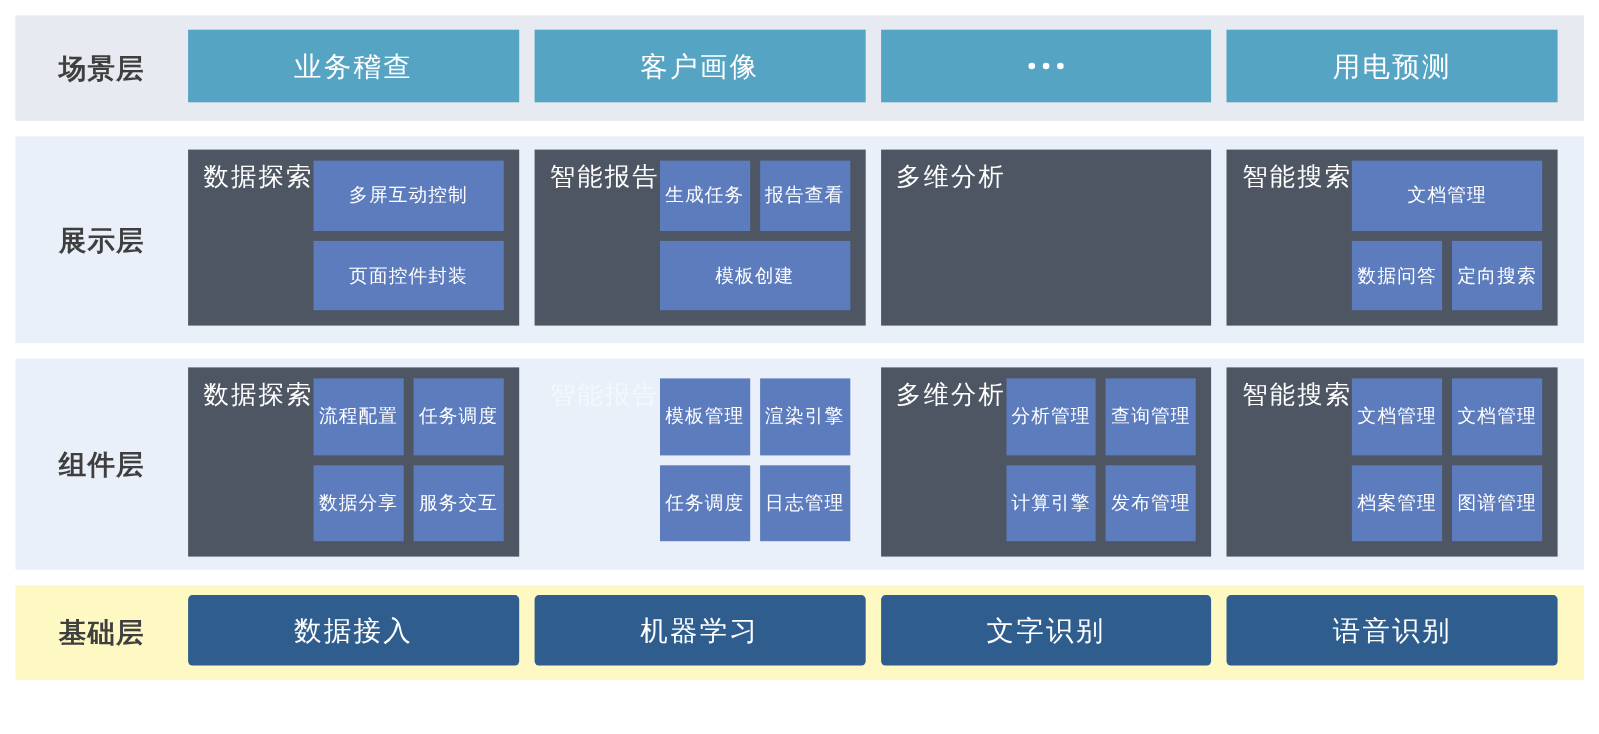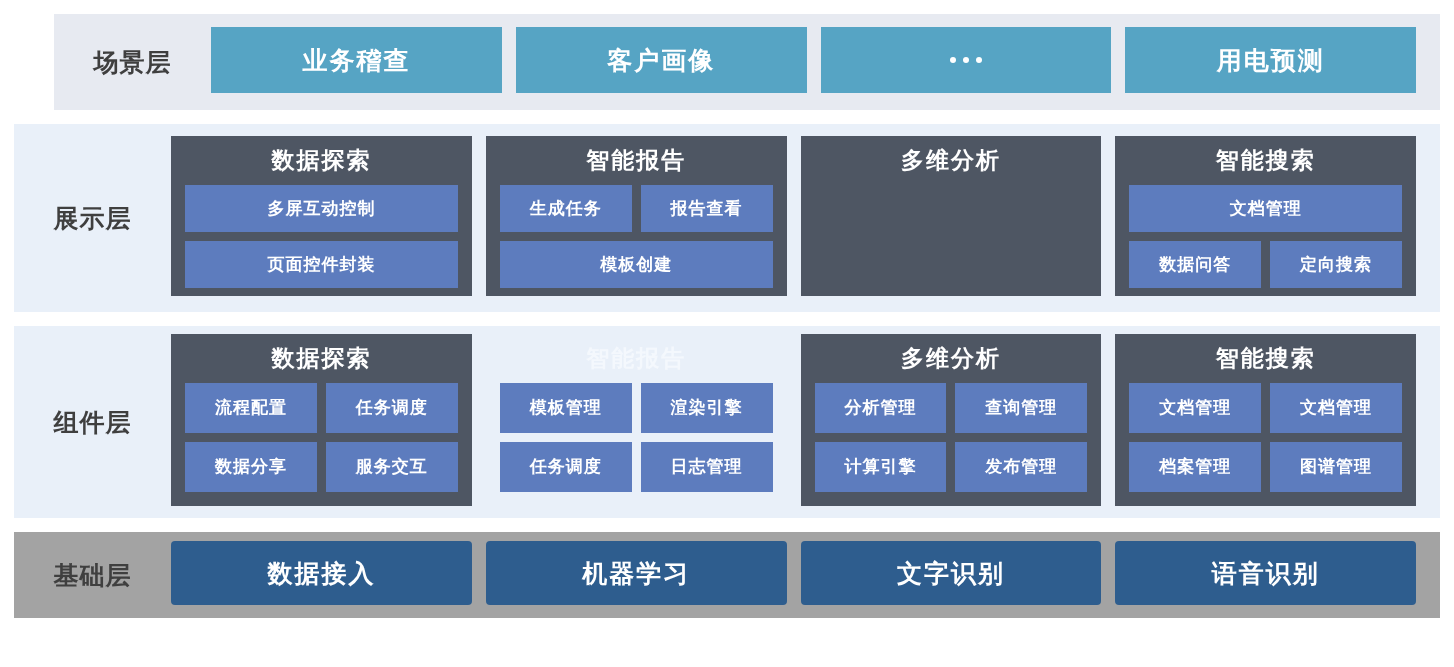--- a/index.html
+++ b/index.html
@@ -25,45 +25,44 @@
     flex-direction: column;
     gap: 14px;
   }
 
   
   .layer {
     display: flex;
     align-items: stretch;
     box-sizing: border-box;
   }
-  .layer-scene     { background: #e7eaf1; height: 96px; margin-left: 40px; }
+  .layer-scene     { background: #e7eaf1; height: 96px; }
   .layer-present   { background: #e9f0f9; height: 188px; }
   .layer-component { background: #e9f0f9; height: 192px; }
-  .layer-base      { background: #a3a3a3; height: 86px; }
+  .layer-base      { background: #fef9c3; height: 86px; }
 
   .layer-label {
     width: 157px;
     flex: 0 0 157px;
     display: flex;
     align-items: center;
     justify-content: center;
     font-size: 25px;
     font-weight: bold;
     color: #3f3f3f;
     letter-spacing: 1px;
   }
 
   .layer-body {
     flex: 1 1 auto;
     display: flex;
     align-items: stretch;
     gap: 14px;
     padding: 0 24px 4px 0;
     box-sizing: border-box;
-    font-weight: bold;
   }
 
   
   .tile {
     flex: 1 1 0;
     display: flex;
     align-items: center;
     justify-content: center;
     color: #ffffff;
     font-size: 25px;
@@ -94,21 +93,21 @@
     background: #ffffff;
   }
 
   
   .card {
     flex: 1 1 0;
     background: #4e5663;
     box-sizing: border-box;
     padding: 10px 14px 14px 14px;
     display: flex;
-    flex-direction: column;
+    flex-direction: row;
     align-self: center;
   }
   .card.ghost {
     background: transparent;
   }
   .card-title {
     text-align: center;
     color: #ffffff;
     font-size: 23px;
     letter-spacing: 2px;

